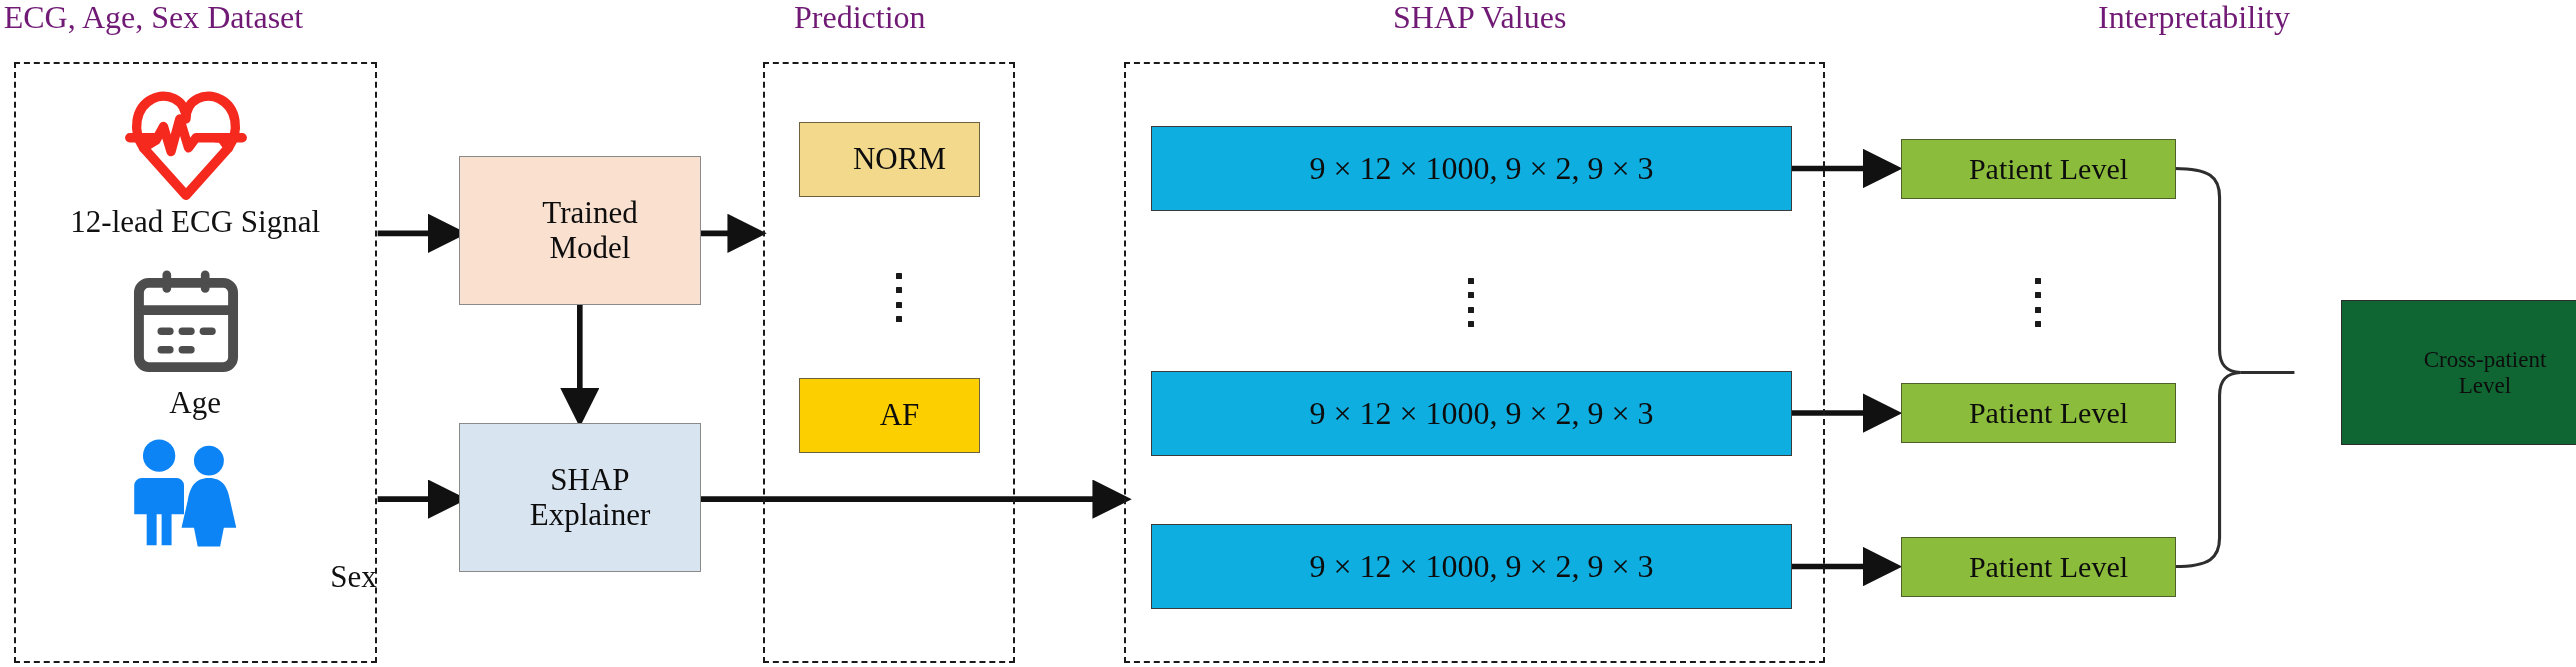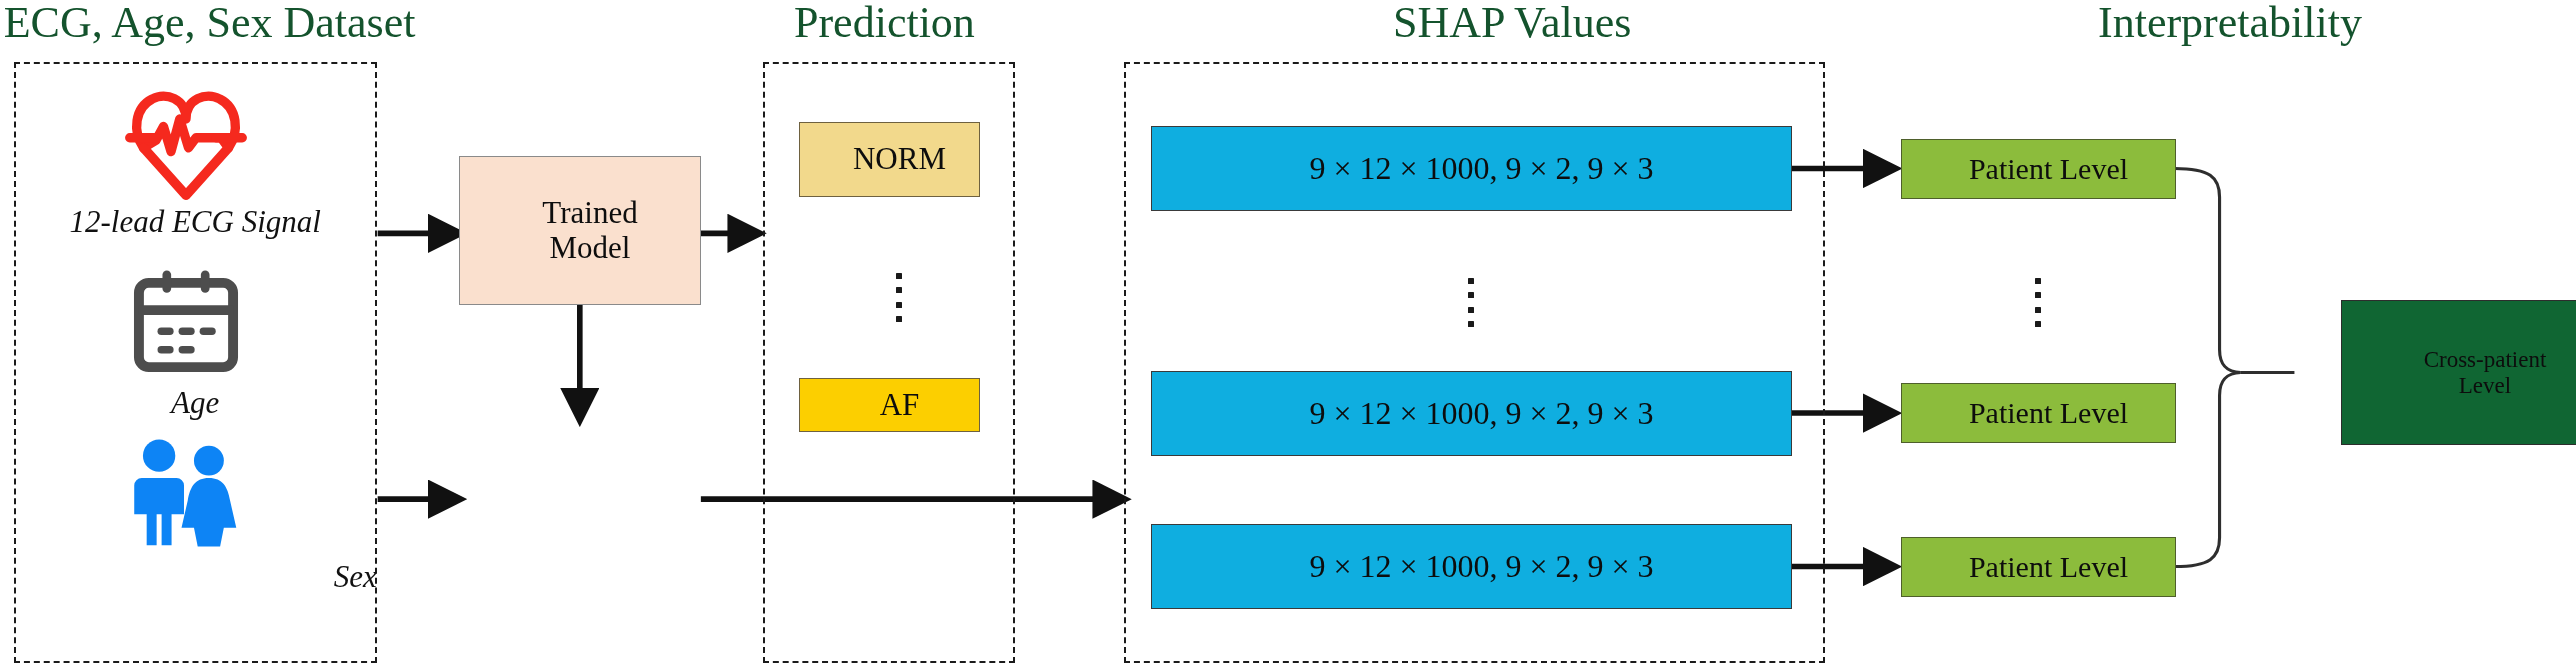--- a/index.html
+++ b/index.html
@@ -12,22 +12,22 @@
     width: 2576px;
     height: 667px;
     background: #ffffff;
     font-family: "Liberation Serif", "DejaVu Serif", serif;
     overflow: hidden;
   }
 
   
   .section-title {
     position: absolute;
-    font-size: 44px;
-    color: #14532d;
+    font-size: 32px;
+    color: #701a75;
     white-space: nowrap;
     line-height: 1;
   }
 
   
   .dashed-group {
     position: absolute;
     border: 2.5px dashed #1a1a1a;
     box-sizing: border-box;
     background: transparent;
@@ -56,21 +56,20 @@
     align-items: center;
     justify-content: center;
   }
   .icon-caption {
     position: absolute;
     font-size: 31px;
     color: #111111;
     text-align: center;
     white-space: nowrap;
     line-height: 1;
-    font-style: italic;
   }
 
   
   .vdots {
     position: absolute;
     display: flex;
     flex-direction: column;
     align-items: center;
     justify-content: space-between;
   }
@@ -171,33 +170,37 @@
       <path d="M68 33 c11 0 15 7 17 18 l5 22 h-10 l-3 15 h-18 l-3 -15 h-10 l5 -22 c2 -11 6 -18 17 -18 z" fill="#0D84F5"></path>
     </svg>
   </div>
   <div class="icon-caption" style="left:13.7px; top:561px; width:363px;text-align:right;">Sex</div>
 
   <div class="node" style="left:459px; top:156px; width:242px; height:149px; background:#FAE0CE; border-color:#8A8A8A; flex-direction:column;">
     <span>Trained</span>
     <span>Model</span>
   </div>
 
+  <div class="node" style="left:459px; top:423px; width:242px; height:149px; background:#D9E4F1; border-color:#8A8A8A; flex-direction:column;">
+    <span>SHAP</span>
+    <span>Explainer</span>
+  </div>
 
   <div class="dashed-group" style="left:763px; top:62px; width:252px; height:601px;"></div>
 
   <div class="node dark-border" style="left:799px; top:122px; width:181px; height:75px; background:#F2D98C; border-color:#6E6140;">NORM</div>
 
   <div class="vdots" style="left:896px; top:273px; width:6.2px; height:49px;">
     <i></i>
       <i></i>
       <i></i>
       <i></i>
   </div>
 
-  <div class="node dark-border" style="left:799px; top:378px; width:181px; height:54px; background:#FCCF00; border-color:#6E6140;">AF</div>
+  <div class="node dark-border" style="left:799px; top:378px; width:181px; height:75px; background:#FCCF00; border-color:#6E6140;">AF</div>
 
 
   <div class="dashed-group" style="left:1124px; top:62px; width:701px; height:601px;"></div>
 
   <div class="node dark-border" style="left:1151px; top:126px; width:641px; height:85px; background:#0FAEE0; border-color:#3A3A3A; font-size:32px;">9 × 12 × 1000, 9 × 2, 9 × 3</div>
 
   <div class="vdots" style="left:1468px; top:278px; width:6.2px; height:49px;">
     <i></i>
       <i></i>
       <i></i>

